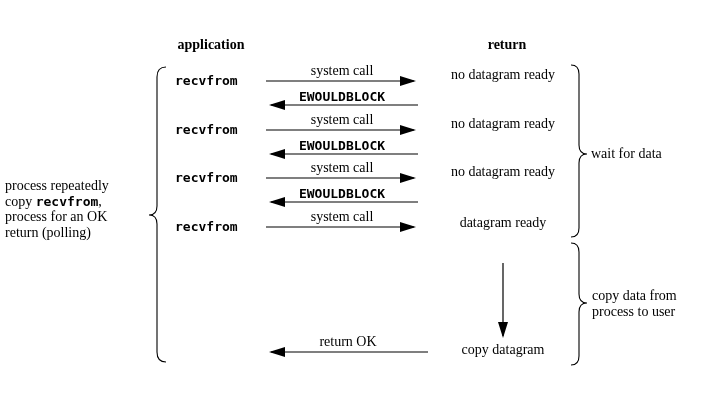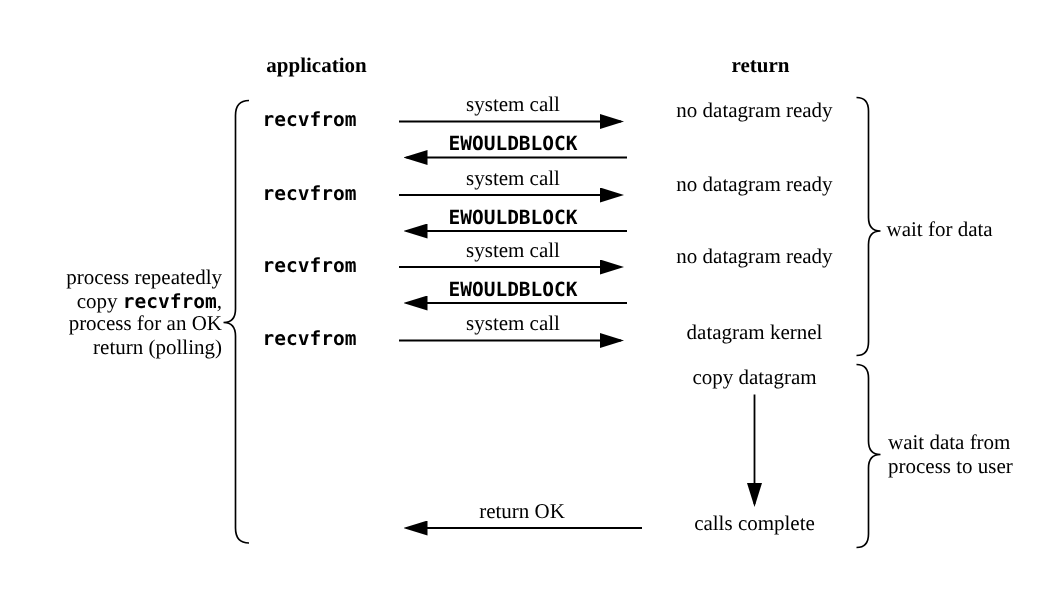--- a/index.html
+++ b/index.html
@@ -7,21 +7,21 @@
     position:relative;
     width:707px;height:408px;
     background:#ffffff;
     font-family:"Liberation Serif", serif;
     color:#000;
     overflow:hidden;
   }
   .lbl{position:absolute;font-size:14px;line-height:14px;white-space:nowrap;}
   .bold{font-weight:bold;}
   .ctr{text-align:center;}
-  .rgt{text-align:right;}
+  .rgt{text-align:left;}
   .mono{font-family:"DejaVu Sans Mono", monospace;font-size:13px;font-weight:bold;}
   .note{font-size:14px;line-height:15.5px;white-space:nowrap;}
   svg{position:absolute;left:0;top:0;}
 </style>
 </head>
 <body>
 
 <div class="canvas">
 
   <svg width="707" height="408" viewBox="0 0 707 408">
@@ -73,27 +73,26 @@
   <div class="lbl mono ctr" style="left:266px;top:139px;width:152px">EWOULDBLOCK</div>
   <div class="lbl ctr" style="left:440px;top:117px;width:126px">no datagram ready</div>
 
   <div class="lbl mono" style="left:175px;top:171px">recvfrom</div>
   <div class="lbl ctr" style="left:266px;top:161px;width:152px">system call</div>
   <div class="lbl mono ctr" style="left:266px;top:187px;width:152px">EWOULDBLOCK</div>
   <div class="lbl ctr" style="left:440px;top:165px;width:126px">no datagram ready</div>
 
   <div class="lbl mono" style="left:175px;top:220px">recvfrom</div>
   <div class="lbl ctr" style="left:266px;top:210px;width:152px">system call</div>
-  <div class="lbl ctr" style="left:440px;top:216px;width:126px">datagram kernel</div>
+  <div class="lbl ctr" style="left:440px;top:216px;width:126px">datagram ready</div>
 
-  <div class="lbl ctr" style="left:440px;top:246px;width:126px">copy datagram</div>
-  <div class="lbl ctr" style="left:440px;top:343px;width:126px">calls complete</div>
+  <div class="lbl ctr" style="left:440px;top:343px;width:126px">copy datagram</div>
 
   <div class="lbl ctr" style="left:268px;top:335px;width:160px">return OK</div>
 
 
   <div class="lbl" style="left:591px;top:147px">wait for data</div>
   <div class="note" style="position:absolute;left:592px;top:288px;line-height:16px">
-    <div>wait data from</div>
+    <div>copy data from</div>
     <div>process to user</div>
   </div>
 
 </div>
 
 </body></html>

